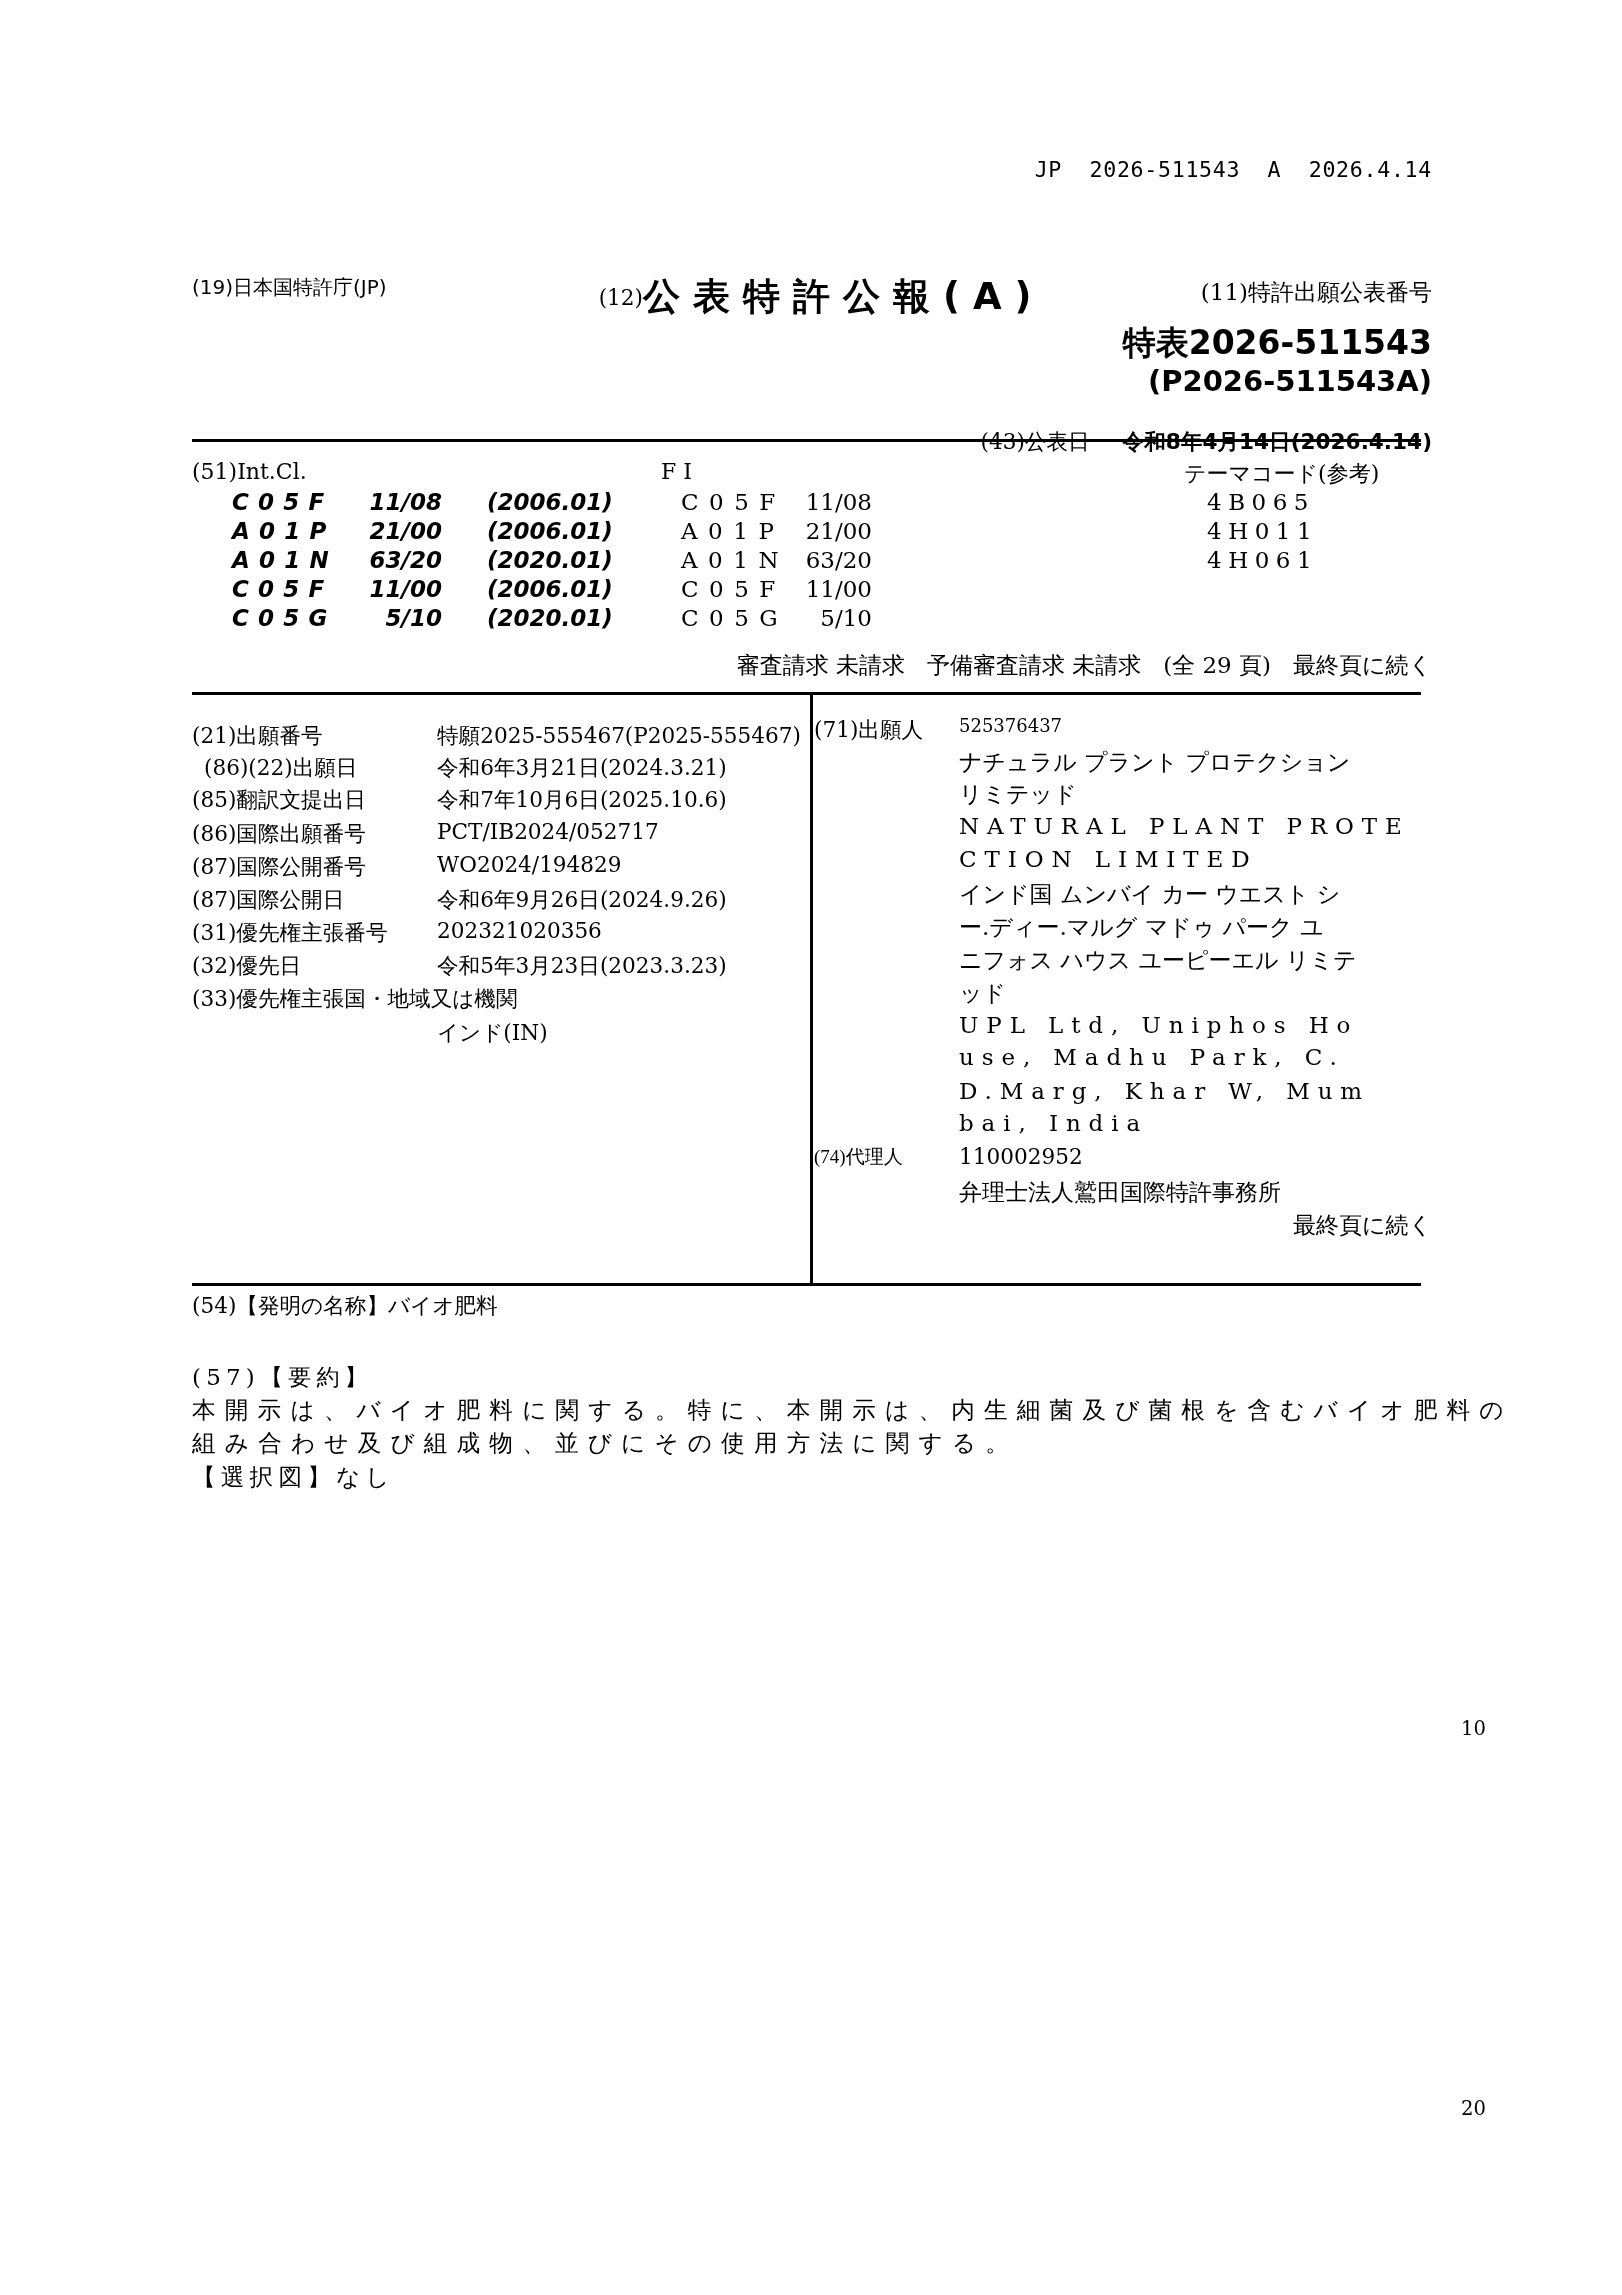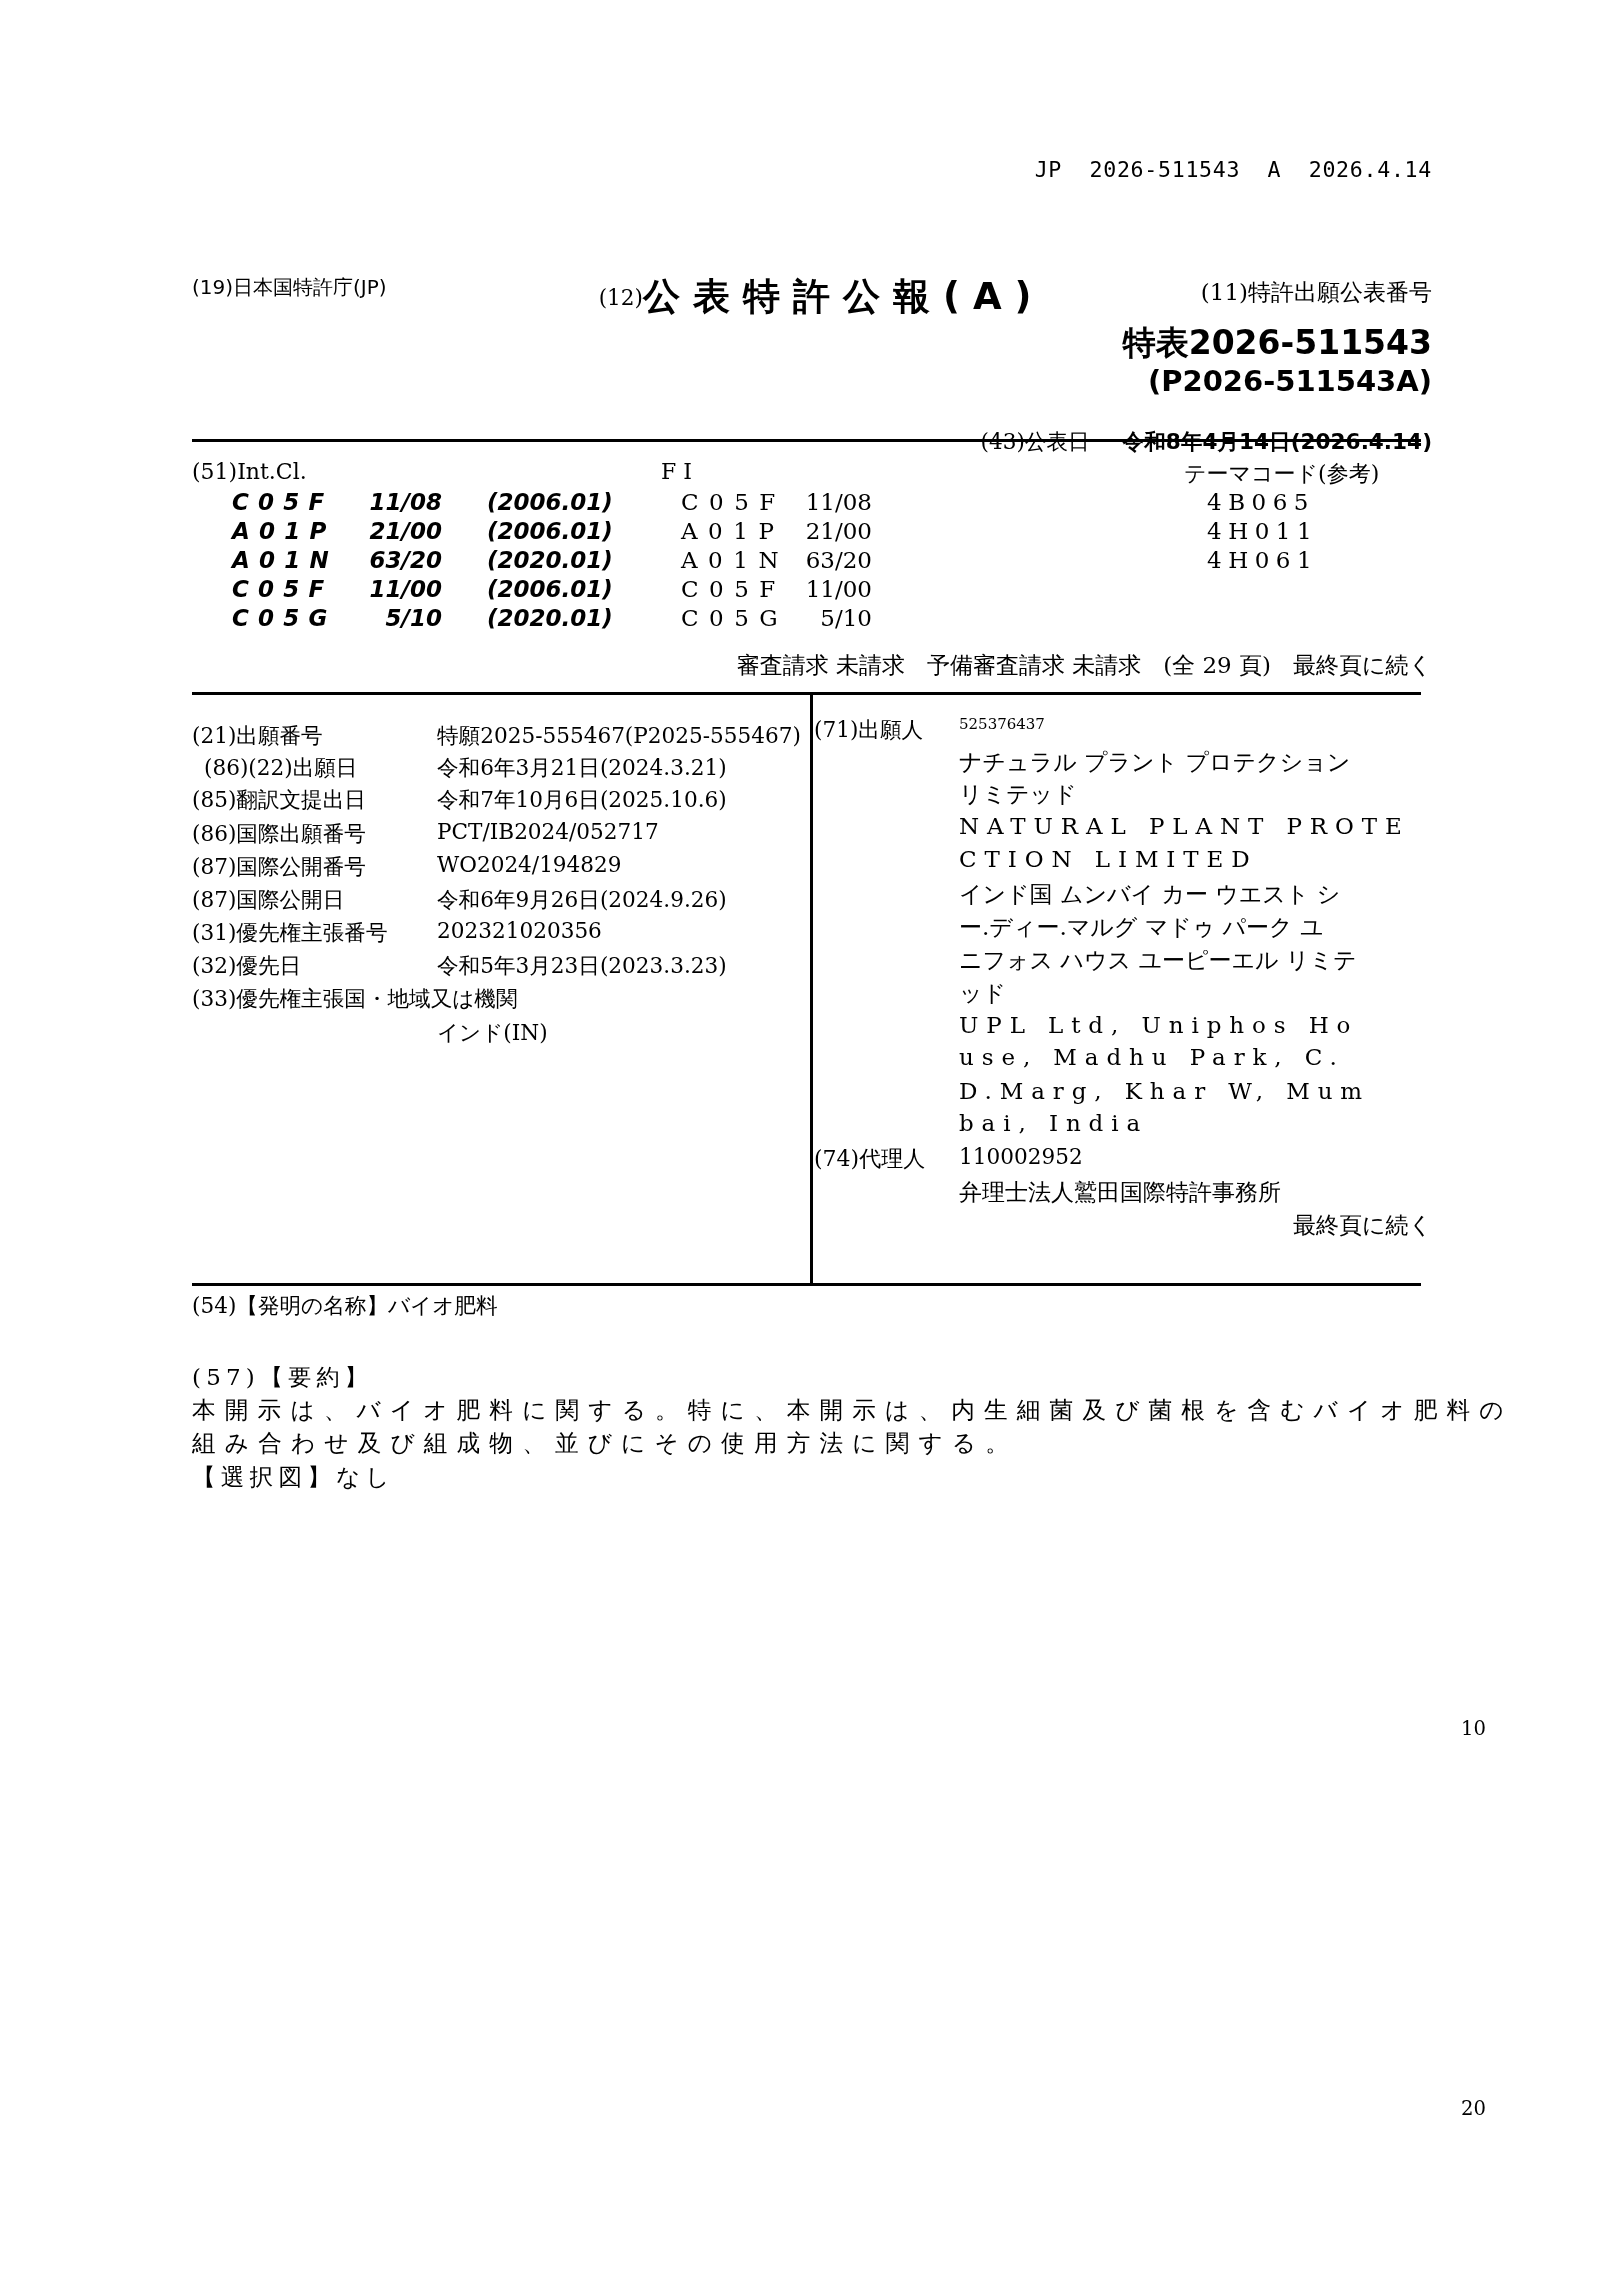--- a/index.html
+++ b/index.html
@@ -137,35 +137,35 @@
   <div class="abs serif bib-left" style="top:945px; left:437px;">令和5年3月23日(2023.3.23)</div>
 
   <div class="abs serif bib-left" style="top:978px; left:192px;">(33)優先権主張国・地域又は機関</div>
   <div class="abs serif bib-left" style="top:1012px; left:437px;">インド(IN)</div>
 </div>
 
 <div class="rule" style="top:694px; left:810px; width:3.3px; height:590px;"></div>
 
 <div>
   <div class="abs serif bib-right" style="top:715px; left:814px; font-size:21.6px;">(71)出願人</div>
-  <div class="abs serif bib-right" style="top:715px; left:959px; font-size:15px;">525376437</div>
+  <div class="abs serif bib-right" style="top:715px; left:959px; font-size:18px;">525376437</div>
   <div class="abs serif bib-right" style="top:747px; left:959px;">ナチュラル プラント プロテクション</div>
   <div class="abs serif bib-right" style="top:779px; left:959px;">リミテッド</div>
   <div class="abs serif bib-right wide" style="top:813px; left:959px;">NATURAL PLANT PROTE</div>
   <div class="abs serif bib-right wide" style="top:846px; left:959px;">CTION LIMITED</div>
   <div class="abs serif bib-right" style="top:879px; left:959px;">インド国 ムンバイ カー ウエスト シ</div>
   <div class="abs serif bib-right" style="top:912px; left:959px;">ー.ディー.マルグ マドゥ パーク ユ</div>
   <div class="abs serif bib-right" style="top:945px; left:959px;">ニフォス ハウス ユーピーエル リミテ</div>
   <div class="abs serif bib-right" style="top:978px; left:959px;">ッド</div>
   <div class="abs serif bib-right wide" style="top:1012px; left:959px;">UPL Ltd, Uniphos Ho</div>
   <div class="abs serif bib-right wide" style="top:1044px; left:959px;">use, Madhu Park, C.</div>
   <div class="abs serif bib-right wide" style="top:1078px; left:959px;">D.Marg, Khar W, Mum</div>
   <div class="abs serif bib-right wide" style="top:1110px; left:959px;">bai, India</div>
 
-  <div class="abs serif bib-right" style="top:1144px; left:814px; font-size:22px;">(74)代理人</div>
+  <div class="abs serif bib-right" style="top:1144px; left:814px; font-size:19px;font-family:Liberation Serif, serif;">(74)代理人</div>
   <div class="abs serif bib-right" style="top:1144px; left:959px; font-size:21.6px;">110002952</div>
   <div class="abs serif bib-right" style="top:1177px; left:959px;">弁理士法人鷲田国際特許事務所</div>
   <div class="abs serif bib-right" style="top:1210px; right:191px;">最終頁に続く</div>
 </div>
 
 <div class="rule" style="top:1283px; left:192px; width:1229px; height:3.3px;"></div>
 
 <div class="abs serif sec54">(54)【発明の名称】バイオ肥料</div>
 <div class="abs serif sec57">(57)【要約】</div>
 <div class="abs serif abstract-line" style="top:1394px;">本開示は、バイオ肥料に関する。特に、本開示は、内生細菌及び菌根を含むバイオ肥料の</div>

